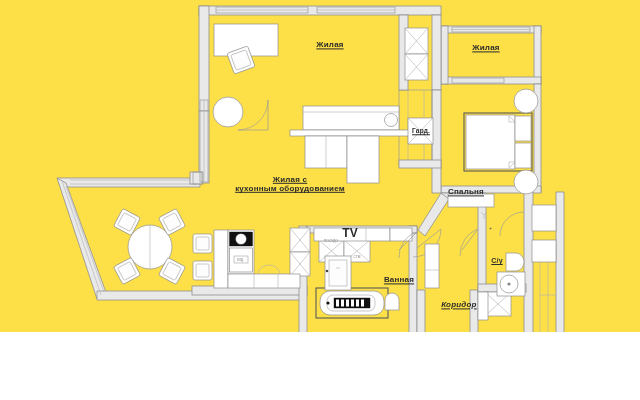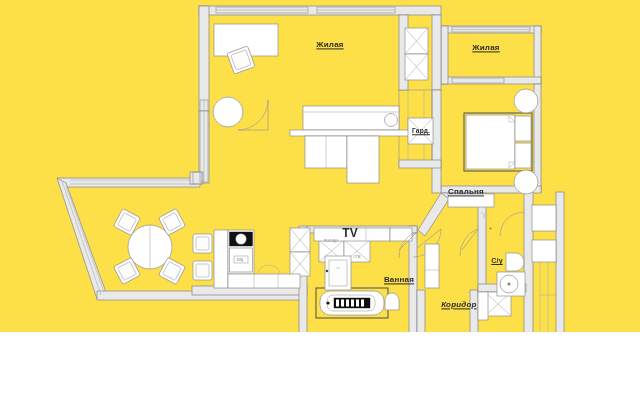--- a/index.html
+++ b/index.html
@@ -333,20 +333,22 @@
   </svg>
 
   <div class="room-label" style="left:330px; top:45px;">Жилая</div>
 
   <div class="room-label" style="left:486px; top:48px;">Жилая</div>
 
   <div class="room-label" style="left:421px; top:131px; font-size:6.5px;">Гард.</div>
 
   <div class="room-label" style="left:466px; top:192px;">Спальня</div>
 
+  <div class="room-label two-line" style="left:290px; top:184px;">Жилая с
+кухонным оборудованием</div>
 
   <div class="room-label" style="left:375px; top:280px;margin-left:24px;">Ванная</div>
 
   <div class="room-label" style="left:459px; top:305px;font-style:italic;">Коридор</div>
 
   <div class="room-label" style="left:497px; top:261px; font-size:7px;">С/у</div>
 
   <div class="plain-label" style="left:350px; top:233px; font-size:12px;">TV</div>
 
   <div class="micro-label" style="left:331px; top:241px;">ПОСУДО</div>

